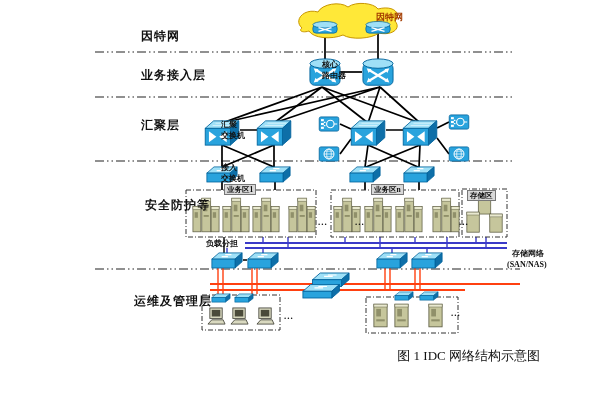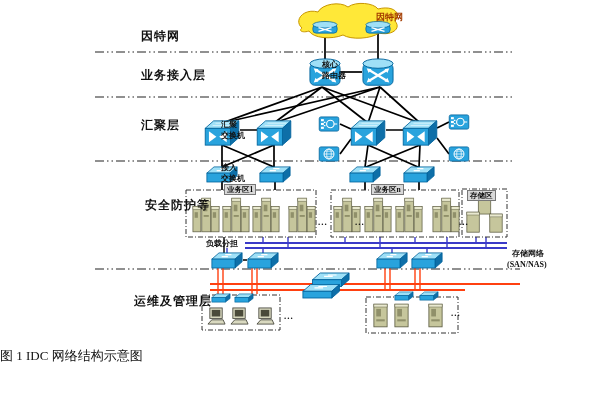--- a/index.html
+++ b/index.html
@@ -7,21 +7,21 @@
          font-family:"Liberation Serif",serif;}
   svg{position:absolute;left:0;top:0;}
   .lbl{position:absolute;color:#111;white-space:nowrap;padding-left:38px;}
   .layer-label{font-size:12px;font-weight:bold;letter-spacing:1px;}
   .small-label{font-size:8px;font-weight:bold;line-height:11px;}
   .small-label div{white-space:nowrap;}
   .zone-tag{font-size:7.5px;font-weight:bold;background:#D9D9D9;border:1px solid #777;
             padding:0 2px;line-height:9px;}
   .cloud-label{font-size:9px;font-weight:bold;color:#A33C00;}
   .ellipsis{font-size:9px;font-weight:bold;letter-spacing:1px;}
-  .caption{position:absolute;left:0;top:347px;width:540px;text-align:left;
+  .caption{position:absolute;left:0;top:347px;width:540px;text-align:right;
            font-size:13px;color:#111;}
   .lb-label{font-size:8px;font-weight:bold;line-height:13px;}
   .san-label{font-size:8px;font-weight:bold;line-height:11px;}
 </style>
 </head>
 <body>
 
 <div id="stage">
 
 <svg width="610" height="400" viewBox="0 0 610 400">

